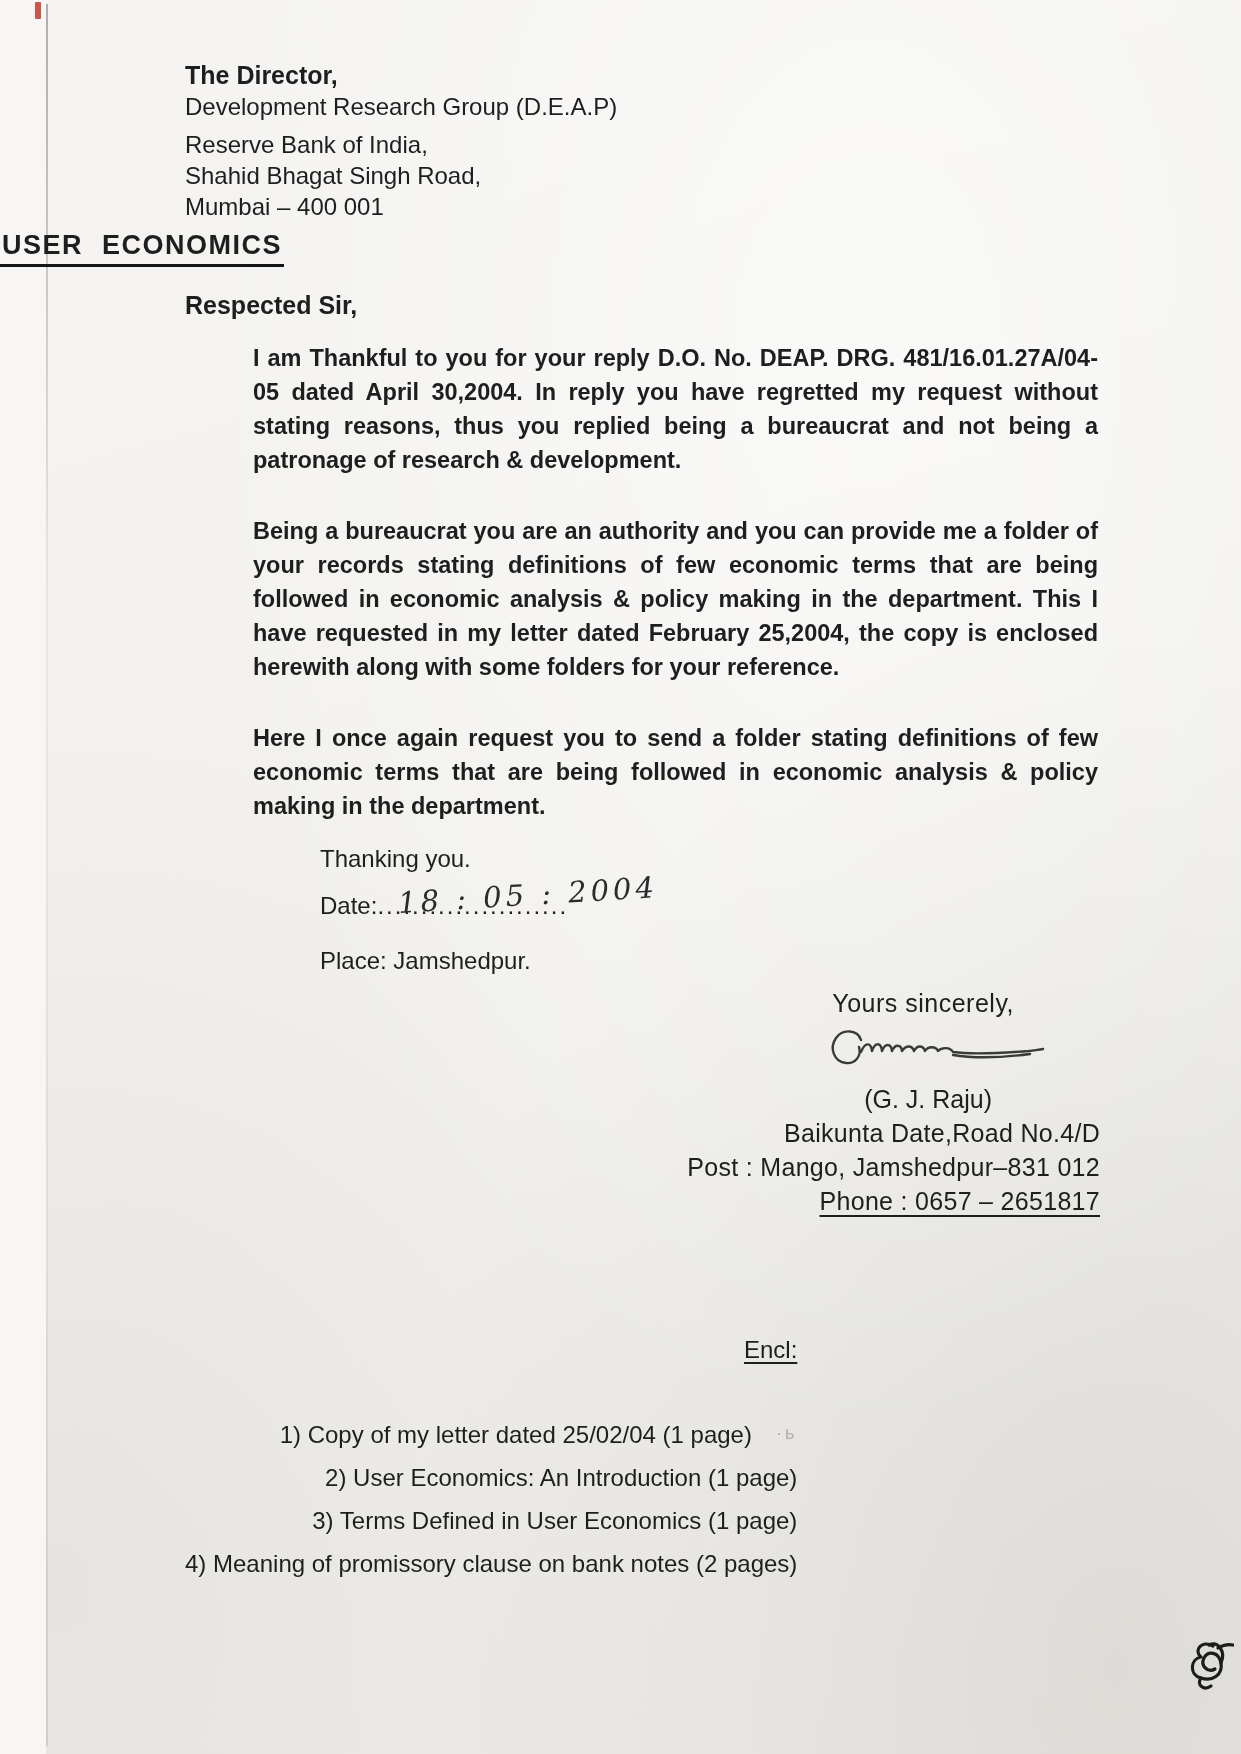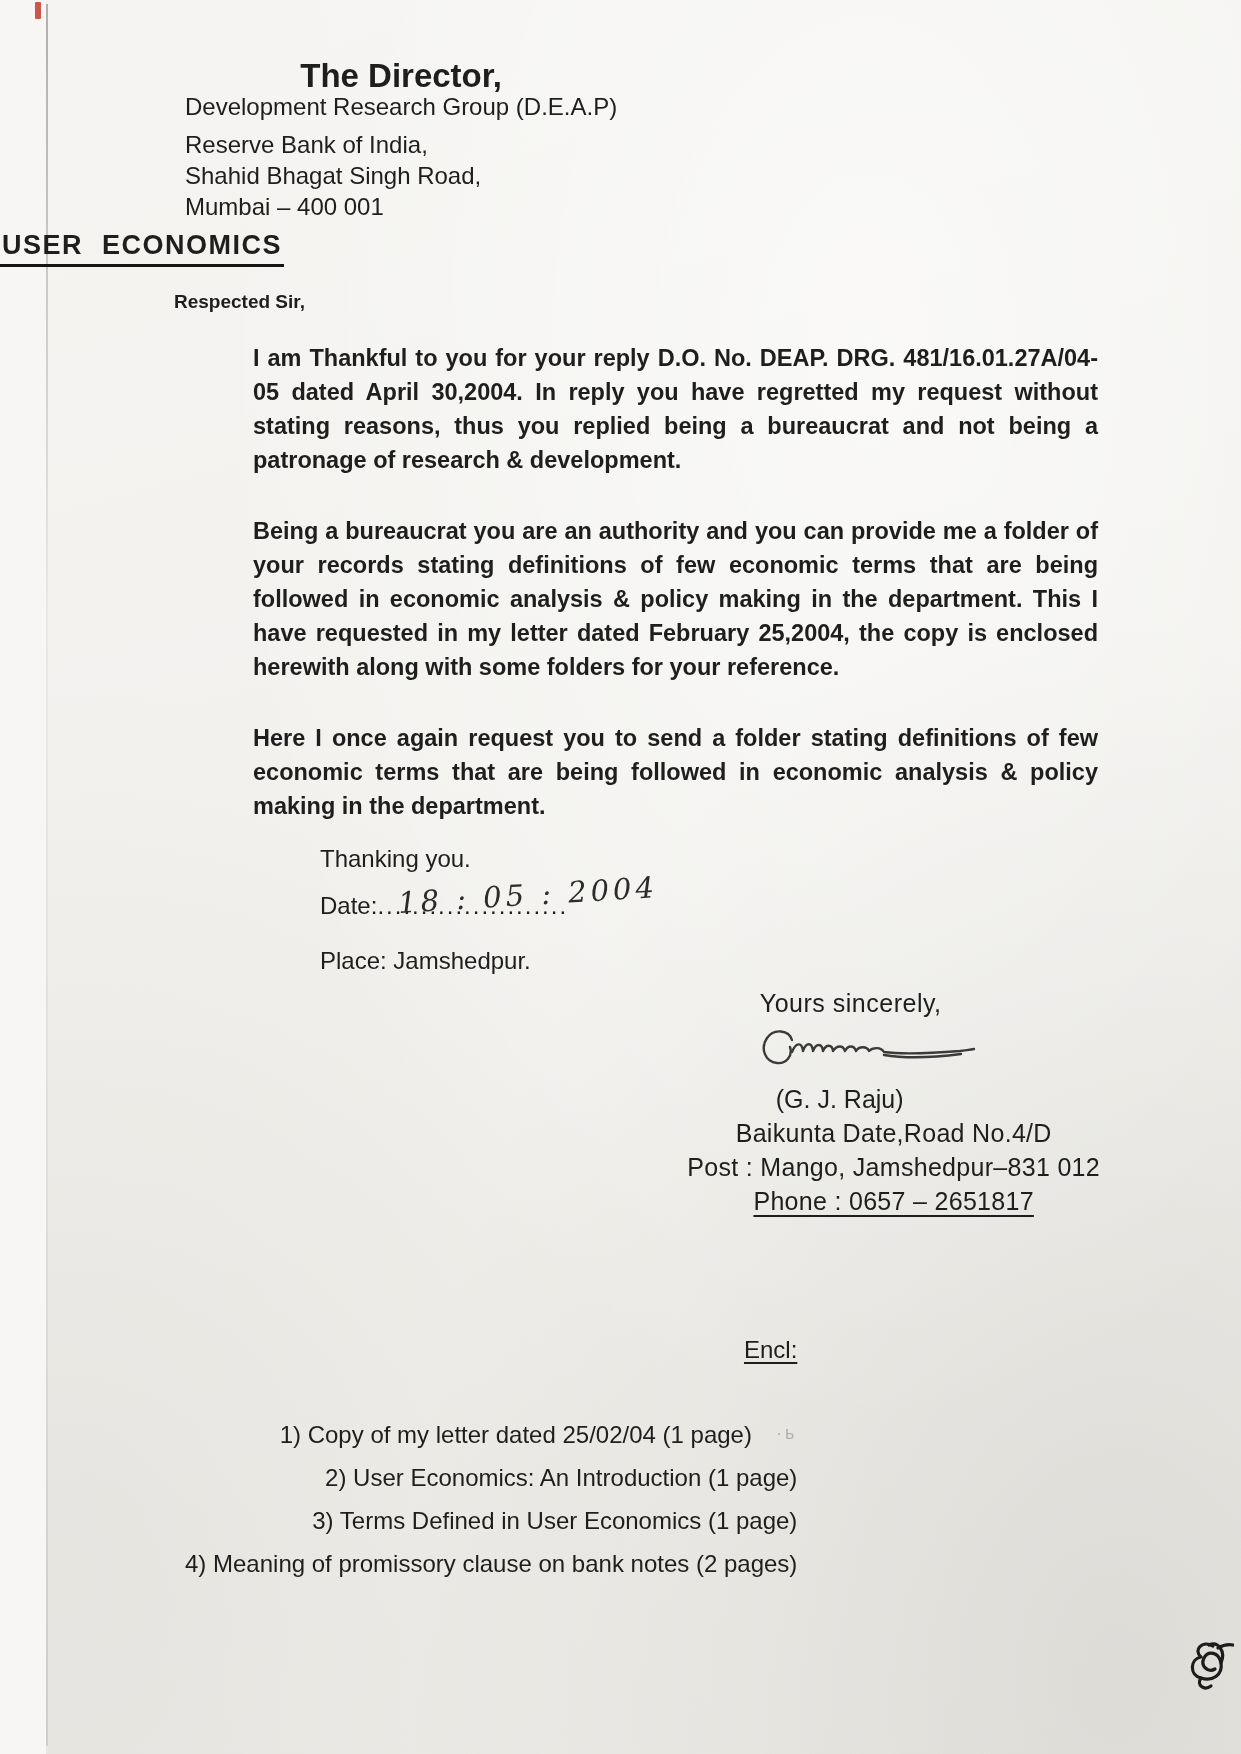--- a/index.html
+++ b/index.html
@@ -16,44 +16,44 @@
     color:#1e1e1e;
     overflow:hidden;
   }
   
   .scan-margin{position:absolute;left:0;top:0;width:46px;height:100%;background:#f7f6f4;}
   .scan-edge-line{position:absolute;left:46px;top:4px;width:2px;height:1742px;
     background:linear-gradient(to bottom,rgba(90,90,90,.45),rgba(140,140,140,.10) 35%,rgba(150,150,150,.16) 75%,rgba(120,120,120,.22));}
   .red-tick{position:absolute;left:35px;top:2px;width:6px;height:17px;background:#c3392e;opacity:.85;border-radius:1px;}
 
   .recipient{position:absolute;left:185px;top:60px;font-size:24px;line-height:31px;}
-  .recipient .name{font-weight:bold;font-size:33px;text-align:center;}
+  .recipient .name{font-weight:bold;font-size:25px;}
   .recipient .line2{margin-bottom:7px;}
 
   .title-row{position:absolute;left:0;top:230px;width:1039px;text-align:left;}
   .title{display:inline-block;font-weight:bold;font-size:27px;letter-spacing:1.5px;word-spacing:10px;
     border-bottom:3px solid #151515;padding:0 2px 3px 2px;}
 
-  .salutation{position:absolute;left:174px;top:291px;font-weight:bold;font-size:19px;}
+  .salutation{position:absolute;left:185px;top:291px;font-weight:bold;font-size:25px;}
 
   .bodytext{position:absolute;left:253px;top:341px;width:845px;font-size:23.5px;line-height:34px;font-weight:bold;}
   .bodytext p{margin:0 0 37px 0;text-align:justify;}
 
   .closing{position:absolute;left:320px;top:845px;font-size:24px;}
   .closing .thanks{margin-bottom:19px;}
   .date-line{position:relative;margin-bottom:21px;height:34px;}
   .date-dots{letter-spacing:2px;}
   .handwritten-date{
     position:absolute;left:78px;top:-14px;
     font-family:"DejaVu Serif", serif;font-style:italic;
     font-size:29px;color:#2b2b2b;letter-spacing:4px;
     transform:rotate(-3.5deg);white-space:nowrap;
   }
 
-  .signoff{position:absolute;right:141px;top:988px;text-align:center;font-size:25px;line-height:30px;}
+  .signoff{position:absolute;right:141px;top:988px;text-align:right;font-size:25px;line-height:30px;}
   .signoff .valediction{margin-right:86px;letter-spacing:.5px;}
   .signature-wrap{margin:4px 50px 2px 0;}
   .signoff .signer-name{margin-right:108px;margin-bottom:4px;}
   .signoff .addr{letter-spacing:.3px;margin-bottom:4px;}
   .signoff .phone{letter-spacing:.3px;text-decoration:underline;text-decoration-thickness:2px;text-underline-offset:5px;}
 
   .encl{position:absolute;left:185px;top:1336px;font-size:24px;text-align:right;}
   .encl-label{text-decoration:underline;text-decoration-thickness:2px;text-underline-offset:4px;margin-bottom:24px;display:inline-block;}
   .encl-list{margin-top:24px;line-height:43px;}
   .encl-item{white-space:nowrap;}

